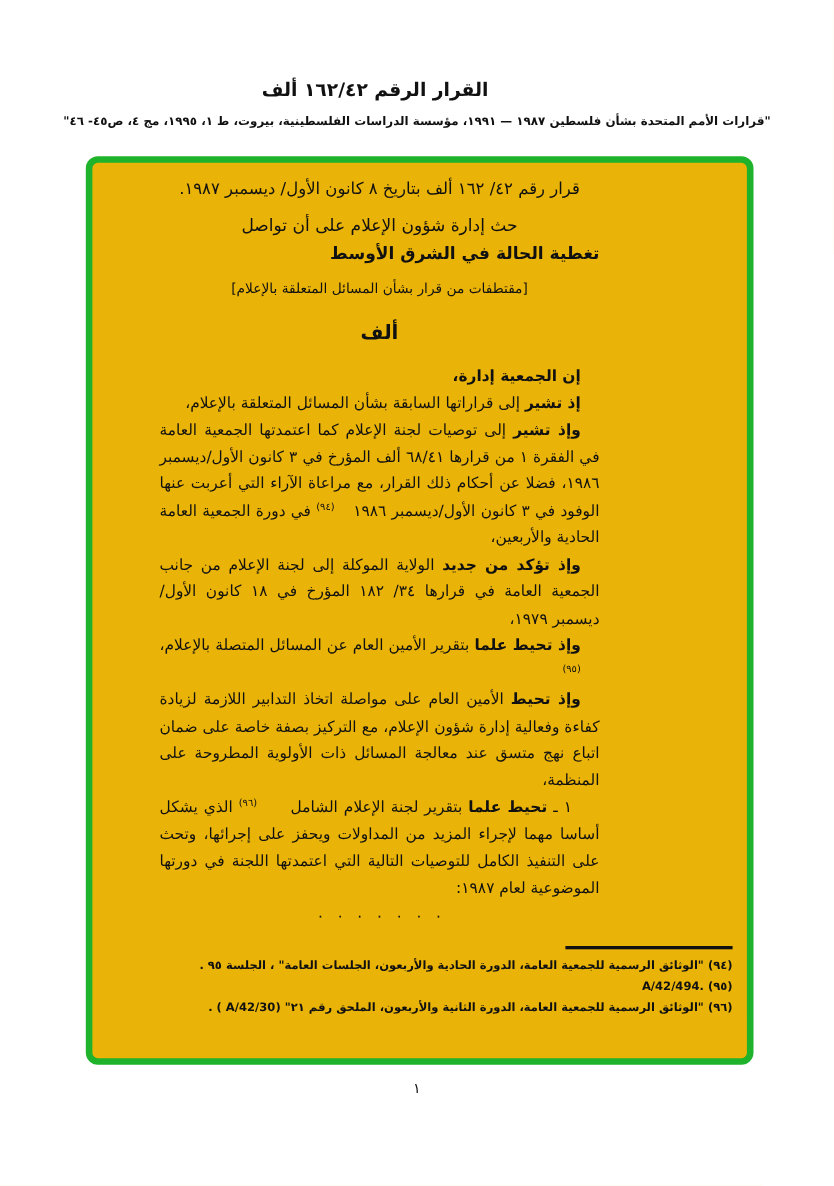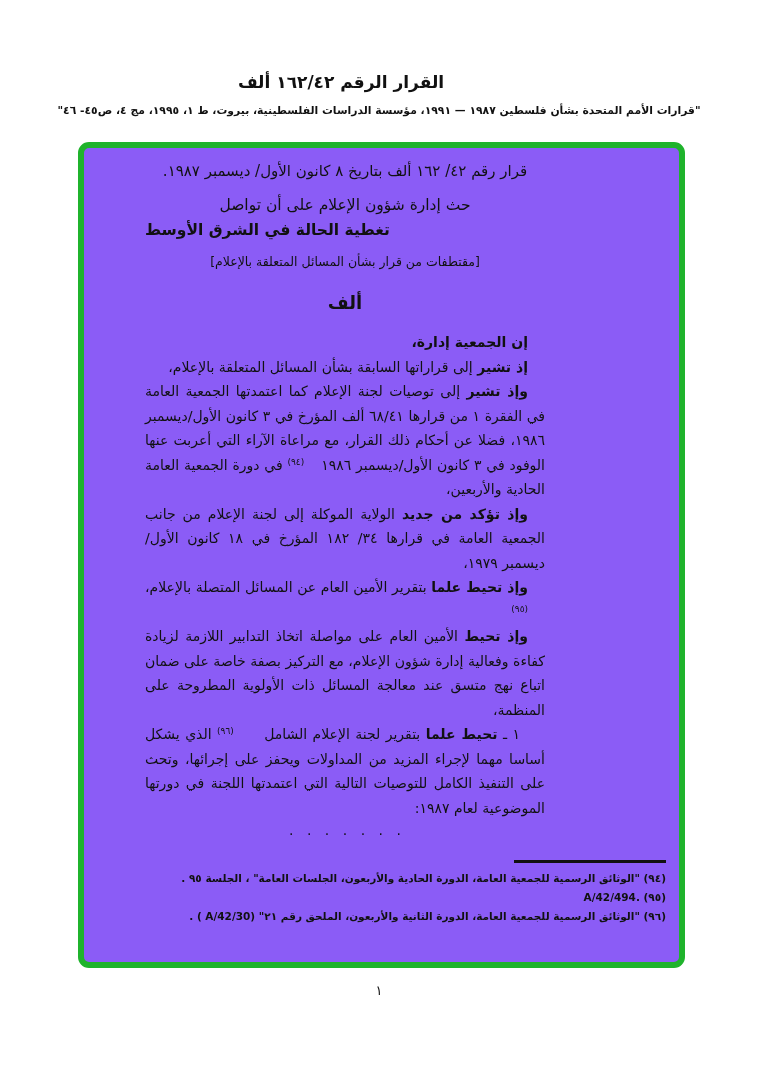--- a/index.html
+++ b/index.html
@@ -14,30 +14,30 @@
     font-size:17px;font-weight:bold;letter-spacing:0;
   }
   .source{
     position:absolute;top:104px;left:0;width:758px;
     text-align:center;direction:rtl;white-space:nowrap;
     font-size:10.8px;font-weight:bold;
   }
   .green-box{
     position:absolute;left:78px;top:142px;width:607px;height:826px;
     box-sizing:border-box;border:6px solid #1fb32c;border-radius:11px;
-    background:#8b5cf6;
+    background:#eab308;
   }
   .content{
     position:absolute;top:0;right:134px;width:400px;
     direction:rtl;
   }
   .content p{margin:0;padding:0;}
   .h1{margin-top:12px !important;font-size:15px;line-height:22px;text-align:center;}
   .h2{margin-top:12px !important;font-size:15.5px;line-height:22px;font-weight:normal;text-align:center;}
-  .h3{margin-top:3px  !important;font-size:15.5px;line-height:22px;font-weight:bold;text-align:left;}
+  .h3{margin-top:3px  !important;font-size:15.5px;line-height:22px;font-weight:bold;text-align:right;}
   .hnote{margin-top:12px !important;font-size:12.5px;line-height:18px;text-align:center;}
   .section-letter{margin-top:22px !important;font-size:18px;line-height:20px;font-weight:bold;text-align:center;}
   .intro{margin-top:17px !important;font-weight:bold;}
   .intro,.body-par{
     font-size:14px;line-height:24.5px;text-align:justify;
     text-indent:17px;
   }
   .num-par{text-indent:25px;}
   .sup{
     font-size:9px;position:relative;top:-5px;letter-spacing:-0.5px;

